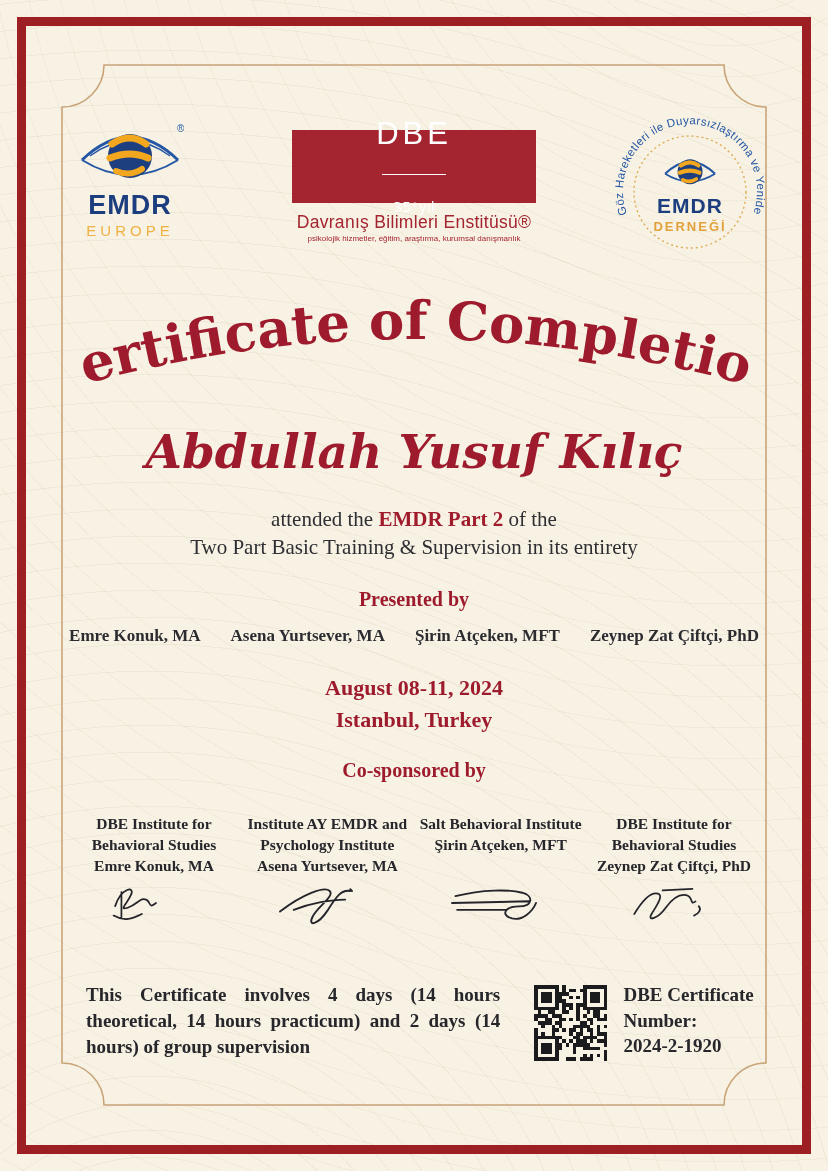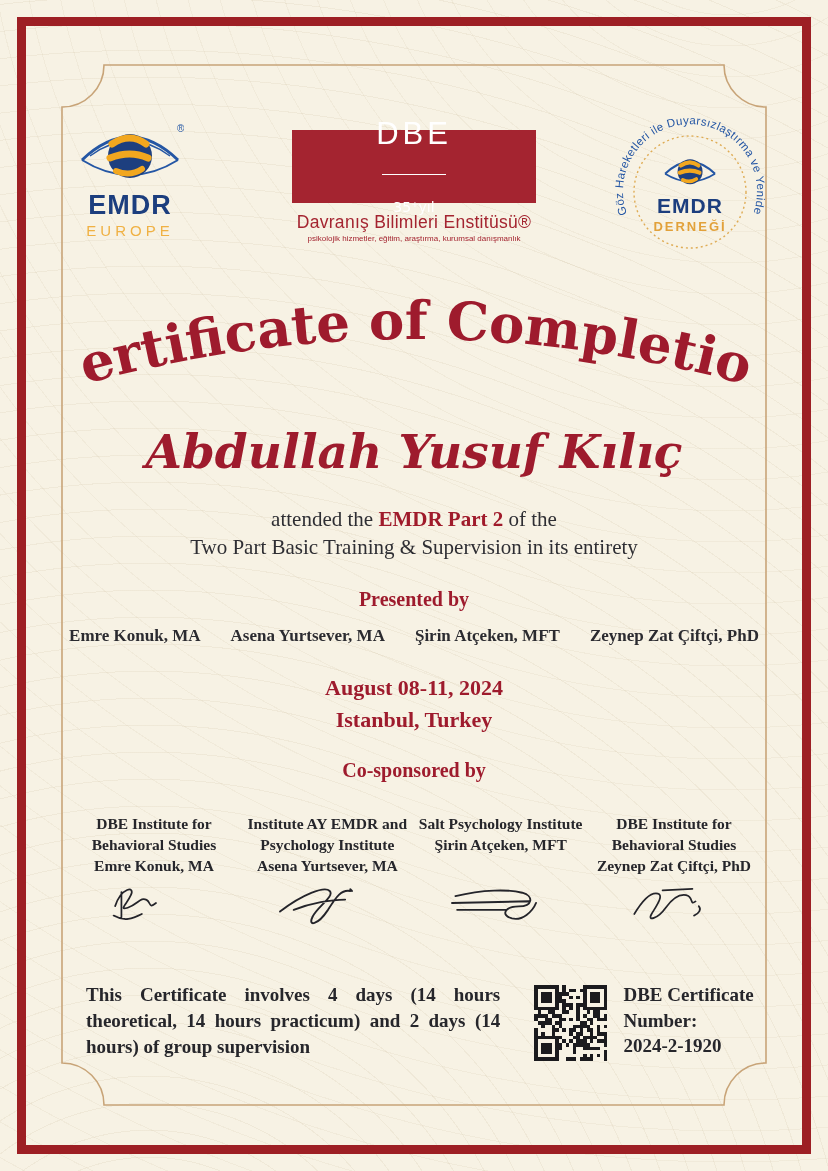--- a/index.html
+++ b/index.html
@@ -158,21 +158,21 @@
         <div>DBE Institute for</div>
         <div>Behavioral Studies</div>
         <div>Emre Konuk, MA</div>
       </div>
       <div class="sponsor">
         <div>Institute AY  EMDR and</div>
         <div>Psychology Institute</div>
         <div>Asena Yurtsever, MA</div>
       </div>
       <div class="sponsor">
-        <div>Salt Psychology Institute</div>
+        <div>Salt Behavioral Institute</div>
         <div>Şirin Atçeken, MFT</div>
         <div></div>
       </div>
       <div class="sponsor">
         <div>DBE Institute for</div>
         <div>Behavioral Studies</div>
         <div>Zeynep Zat Çiftçi, PhD</div>
       </div>
     </div>
 

